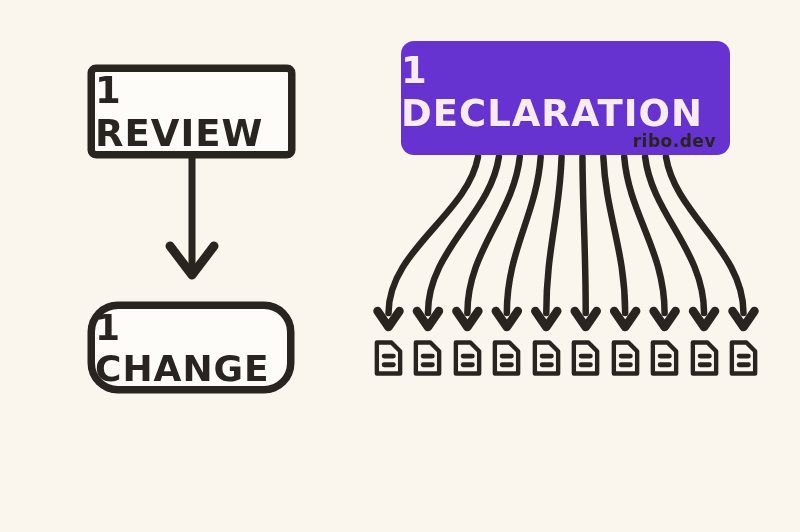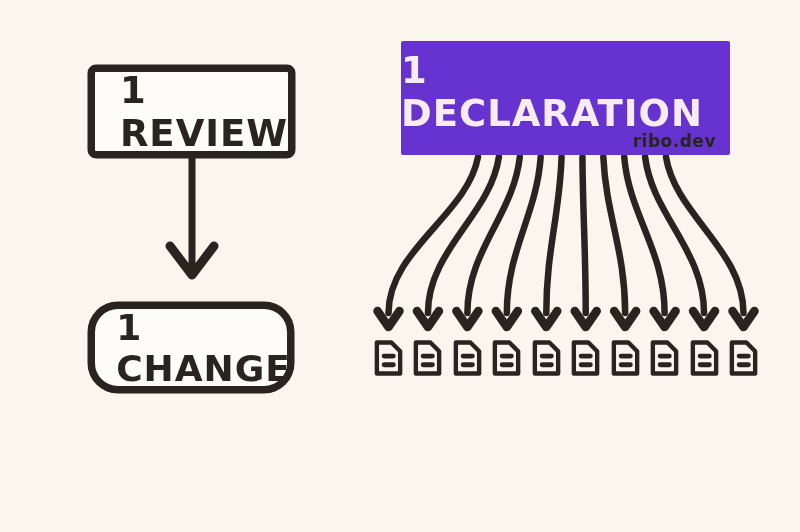--- a/index.html
+++ b/index.html
@@ -23,31 +23,30 @@
   .hand-box{
     position:absolute;
     background:var(--box-fill);
     border:7px solid var(--ink);
     border-radius:8px;
     display:flex;align-items:center;justify-content:center;
     font-weight:bold;
     letter-spacing:1px;
     font-size:37px;
     box-shadow:0 0 0 0.5px var(--ink);
-    padding-left:25px;
   }
   .review-box{left:88px;top:65px;width:207px;height:93px;}
   .change-box{left:88px;top:302px;width:206px;height:91px;font-size:36px;border-radius:30px;}
   .left-arrow{position:absolute;left:150px;top:156px;}
 
   
   .decl-box{
     position:absolute;left:401px;top:41px;width:329px;height:114px;
     background:var(--accent);
-    border-radius:2px;
+    border-radius:13px;
     display:flex;align-items:center;justify-content:center;
   }
   .decl-label{
     color:var(--decl-text);
     font-weight:bold;
     font-size:37px;
     letter-spacing:1px;
     margin-top:-12px;
     text-shadow:0 1px 0 rgba(0,0,0,0.08);
   }

